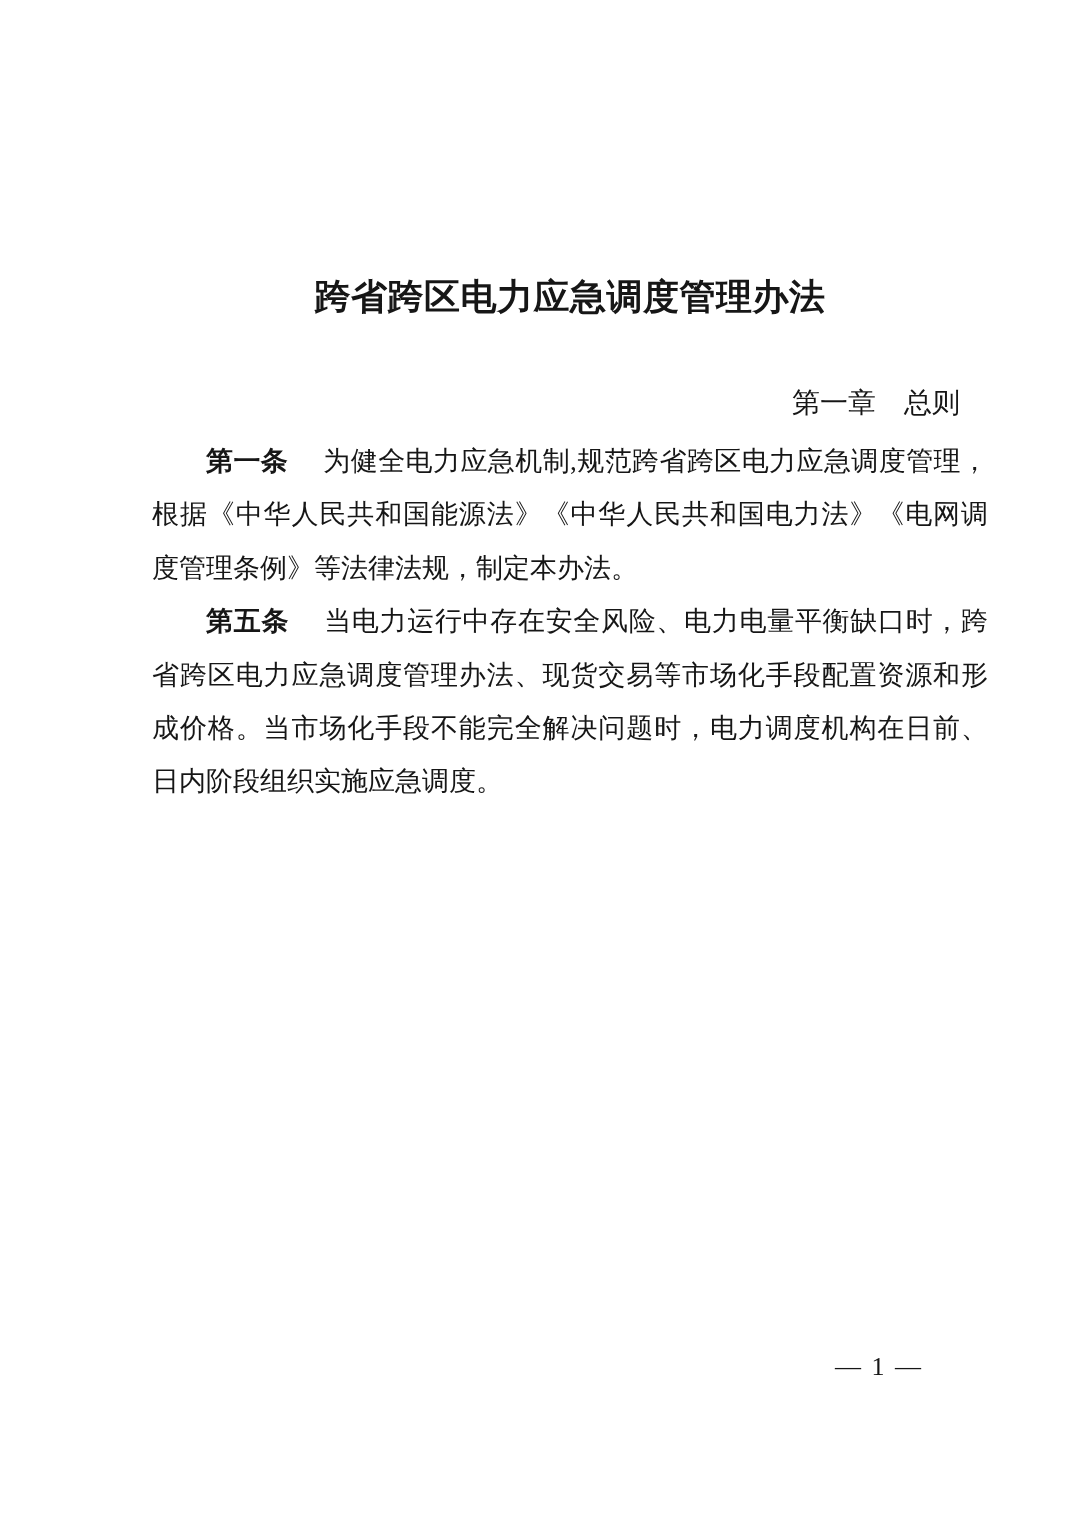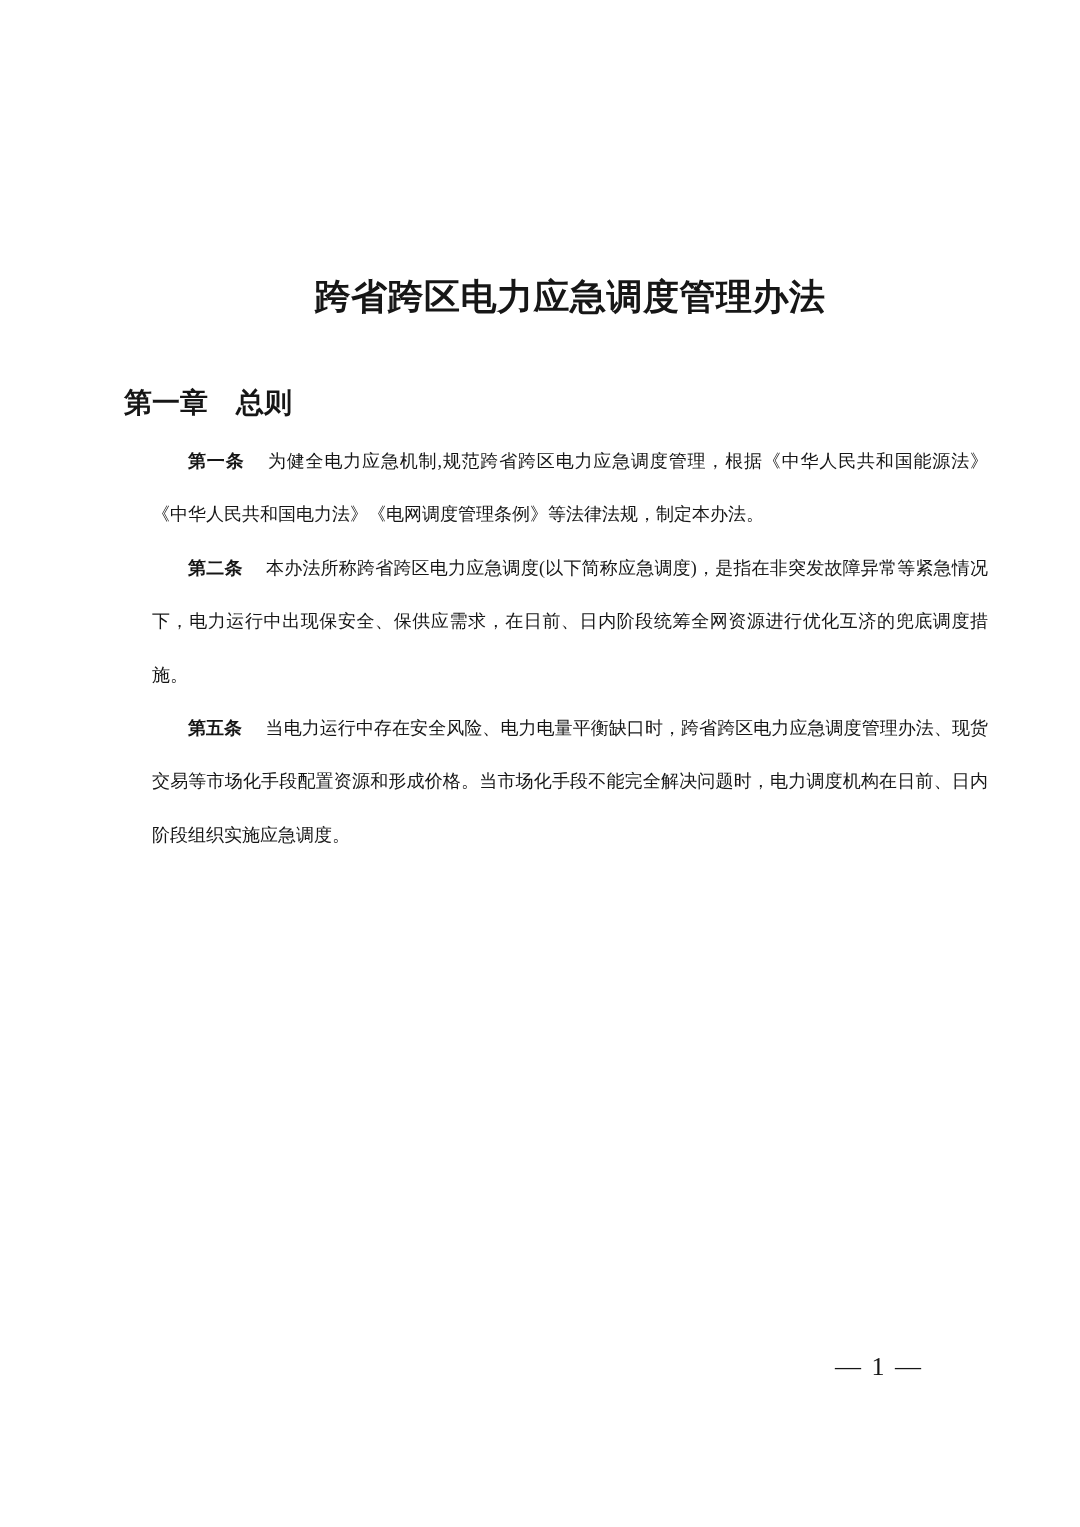--- a/index.html
+++ b/index.html
@@ -26,31 +26,31 @@
     font-weight: 700;
     font-size: 36px;
     line-height: 46px;
     text-align: center;
     letter-spacing: 0.5px;
     white-space: nowrap;
   }
   .chapter-heading {
     margin: 66px 0 0 0;
     font-family: "Liberation Sans", "DejaVu Sans", sans-serif;
-    font-weight: 700;
+    font-weight: 400;
     font-size: 28px;
     line-height: 34px;
-    text-align: left;
+    text-align: right;
     
     transform: translateX(-28px);
     white-space: nowrap;
   }
   .doc-body {
     margin-top: 15px;
-    font-size: 18px;
+    font-size: 27px;
     line-height: 53.4px;
     text-align: justify;
     text-justify: inter-ideograph;
   }
   .article {
     margin: 0;
     text-indent: 2em;
   }
   .article-label {
     font-family: "Liberation Sans", "DejaVu Sans", sans-serif;
@@ -75,23 +75,20 @@
   <h1 class="doc-title">跨省跨区电力应急调度管理办法</h1>
 
   <h2 class="chapter-heading">第一章　总则</h2>
 
   <div class="doc-body">
 
     <p class="article">
       <span class="article-label">第一条</span><span>为健全电力应急机制,规范跨省跨区电力应急调度管理，根据《中华人民共和国能源法》《中华人民共和国电力法》《电网调度管理条例》等法律法规，制定本办法。</span>
     </p>
 
-    <p class="article">
-      <span class="article-label">第二条</span><span>本办法所称跨省跨区电力应急调度(以下简称应急调度)，是指在非突发故障异常等紧急情况下，电力运行中出现保安全、保供应需求，在日前、日内阶段统筹全网资源进行优化互济的兜底调度措施。</span>
-    </p>
 
 
 
     <p class="article">
       <span class="article-label">第五条</span><span>当电力运行中存在安全风险、电力电量平衡缺口时，跨省跨区电力应急调度管理办法、现货交易等市场化手段配置资源和形成价格。当市场化手段不能完全解决问题时，电力调度机构在日前、日内阶段组织实施应急调度。</span>
     </p>
 
   </div>
 
   <div class="page-number">— 1 —</div>

